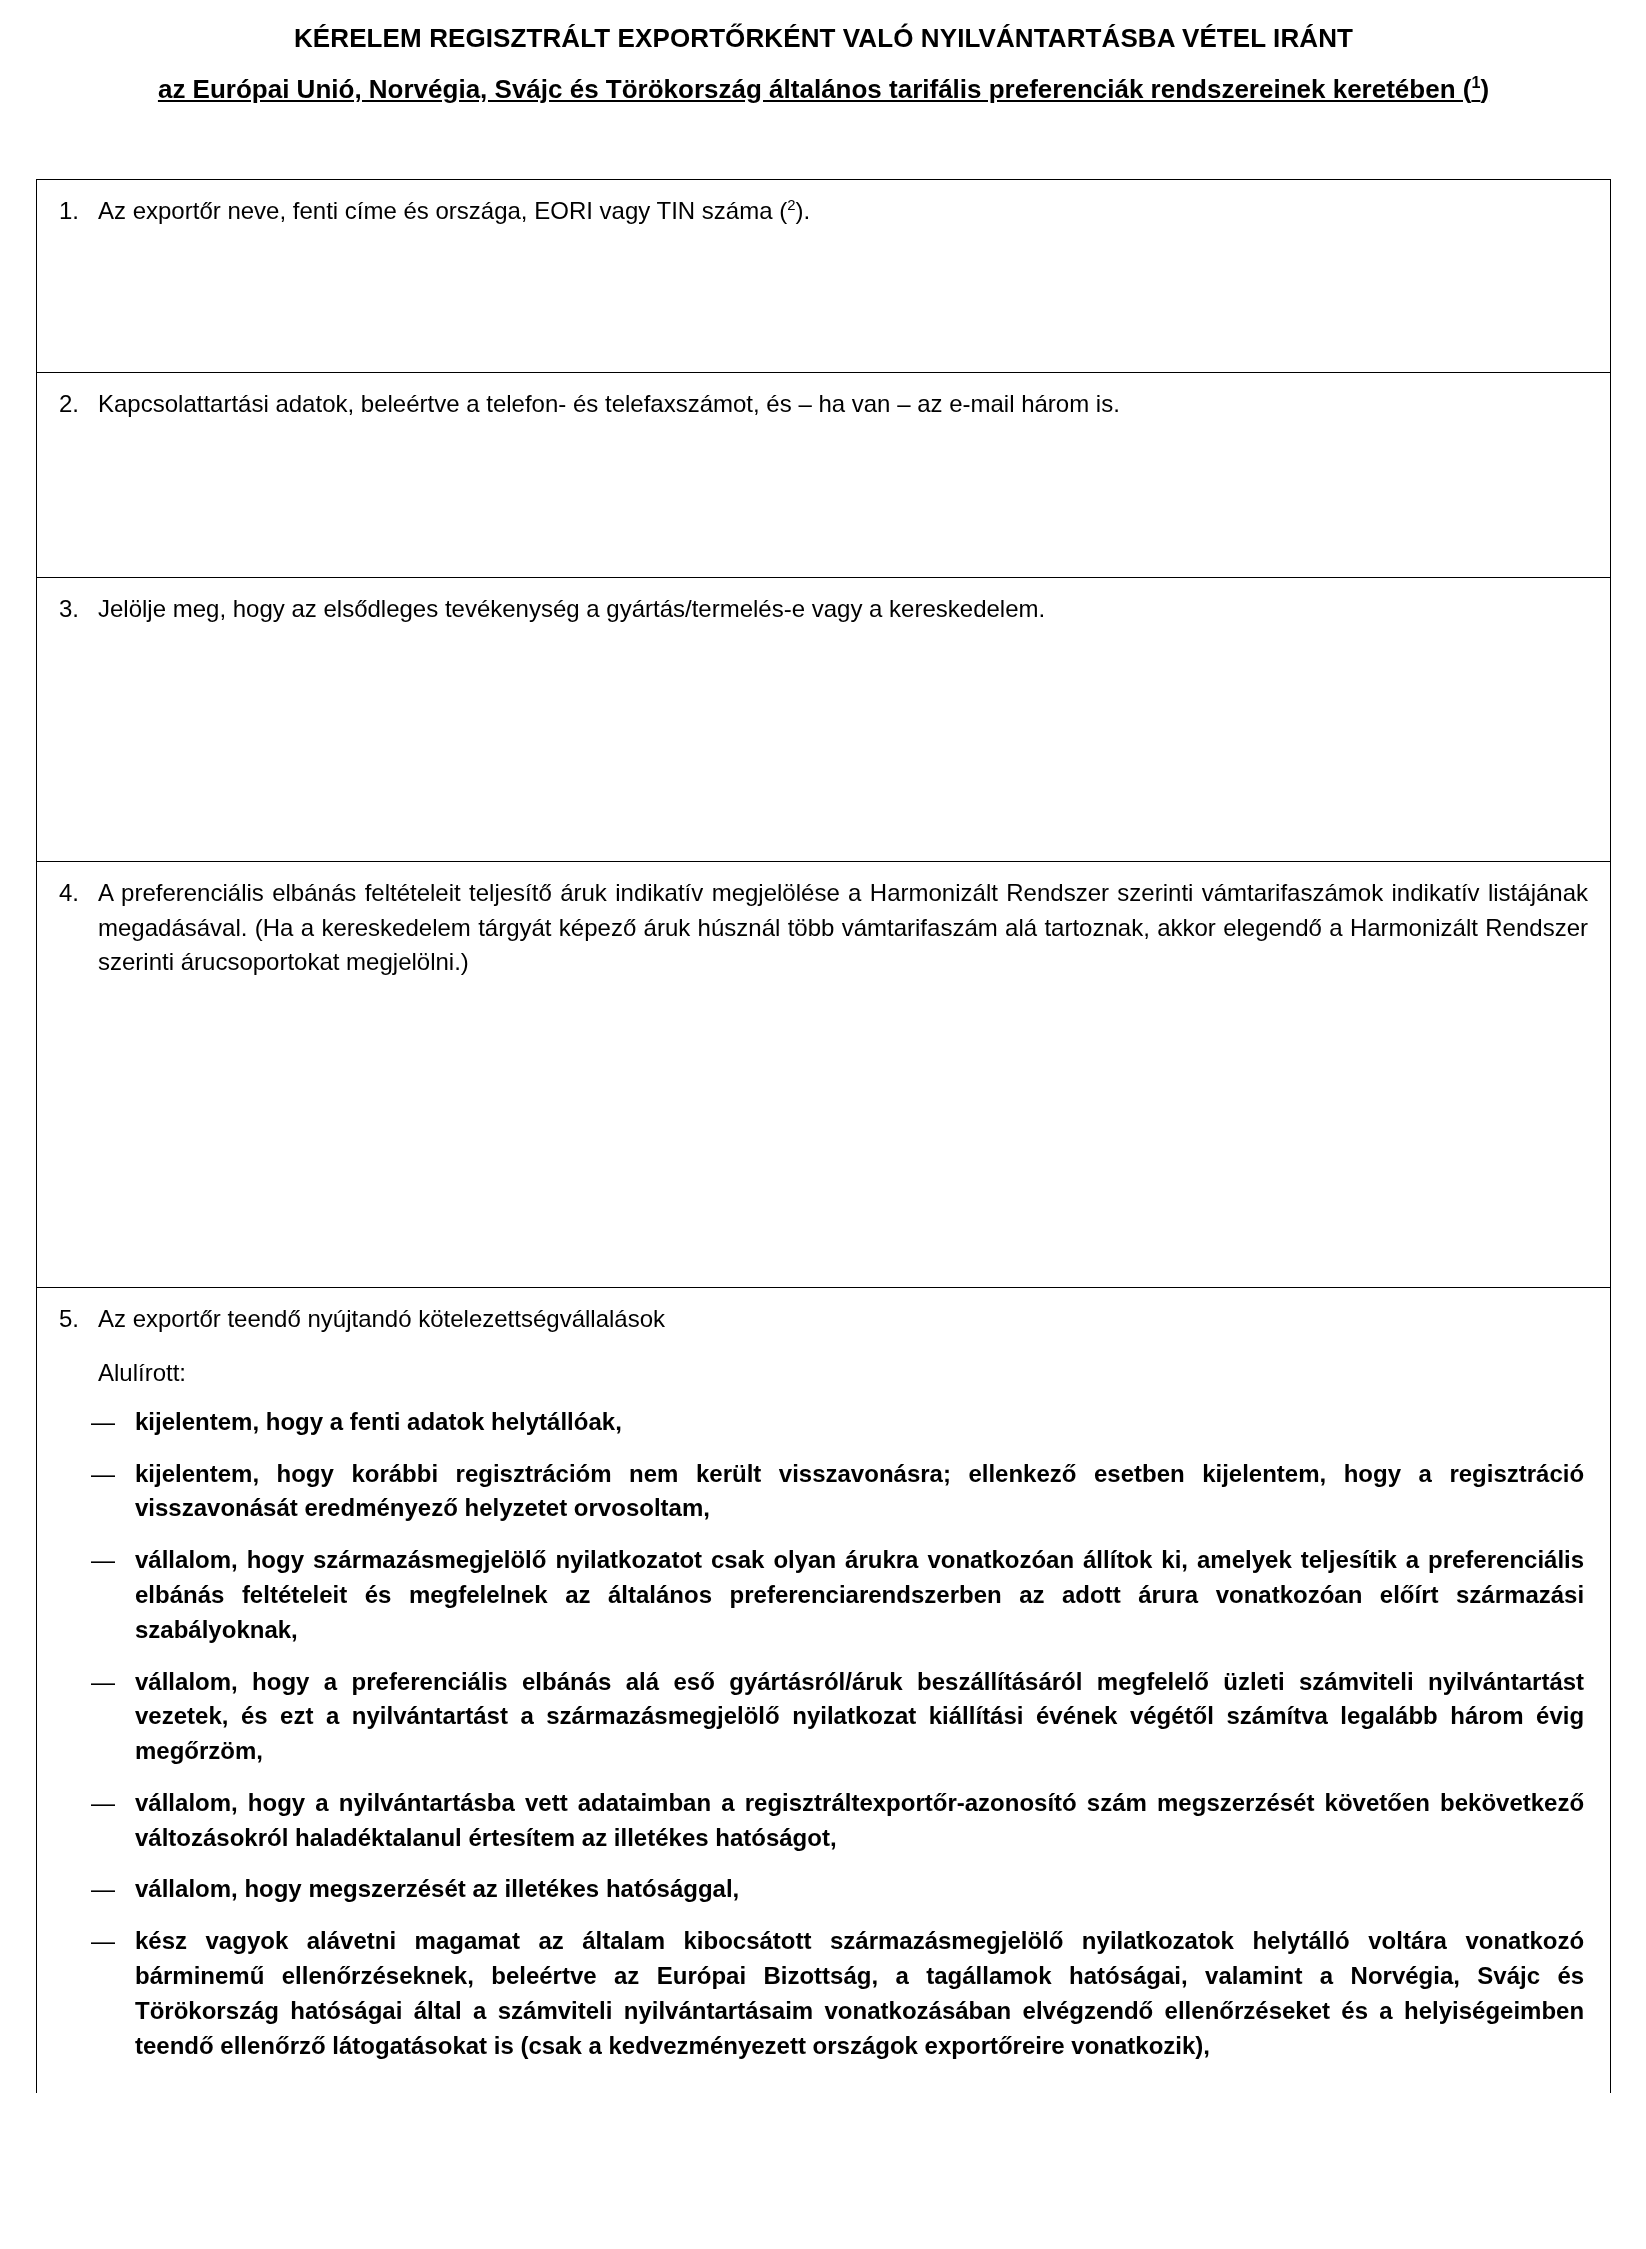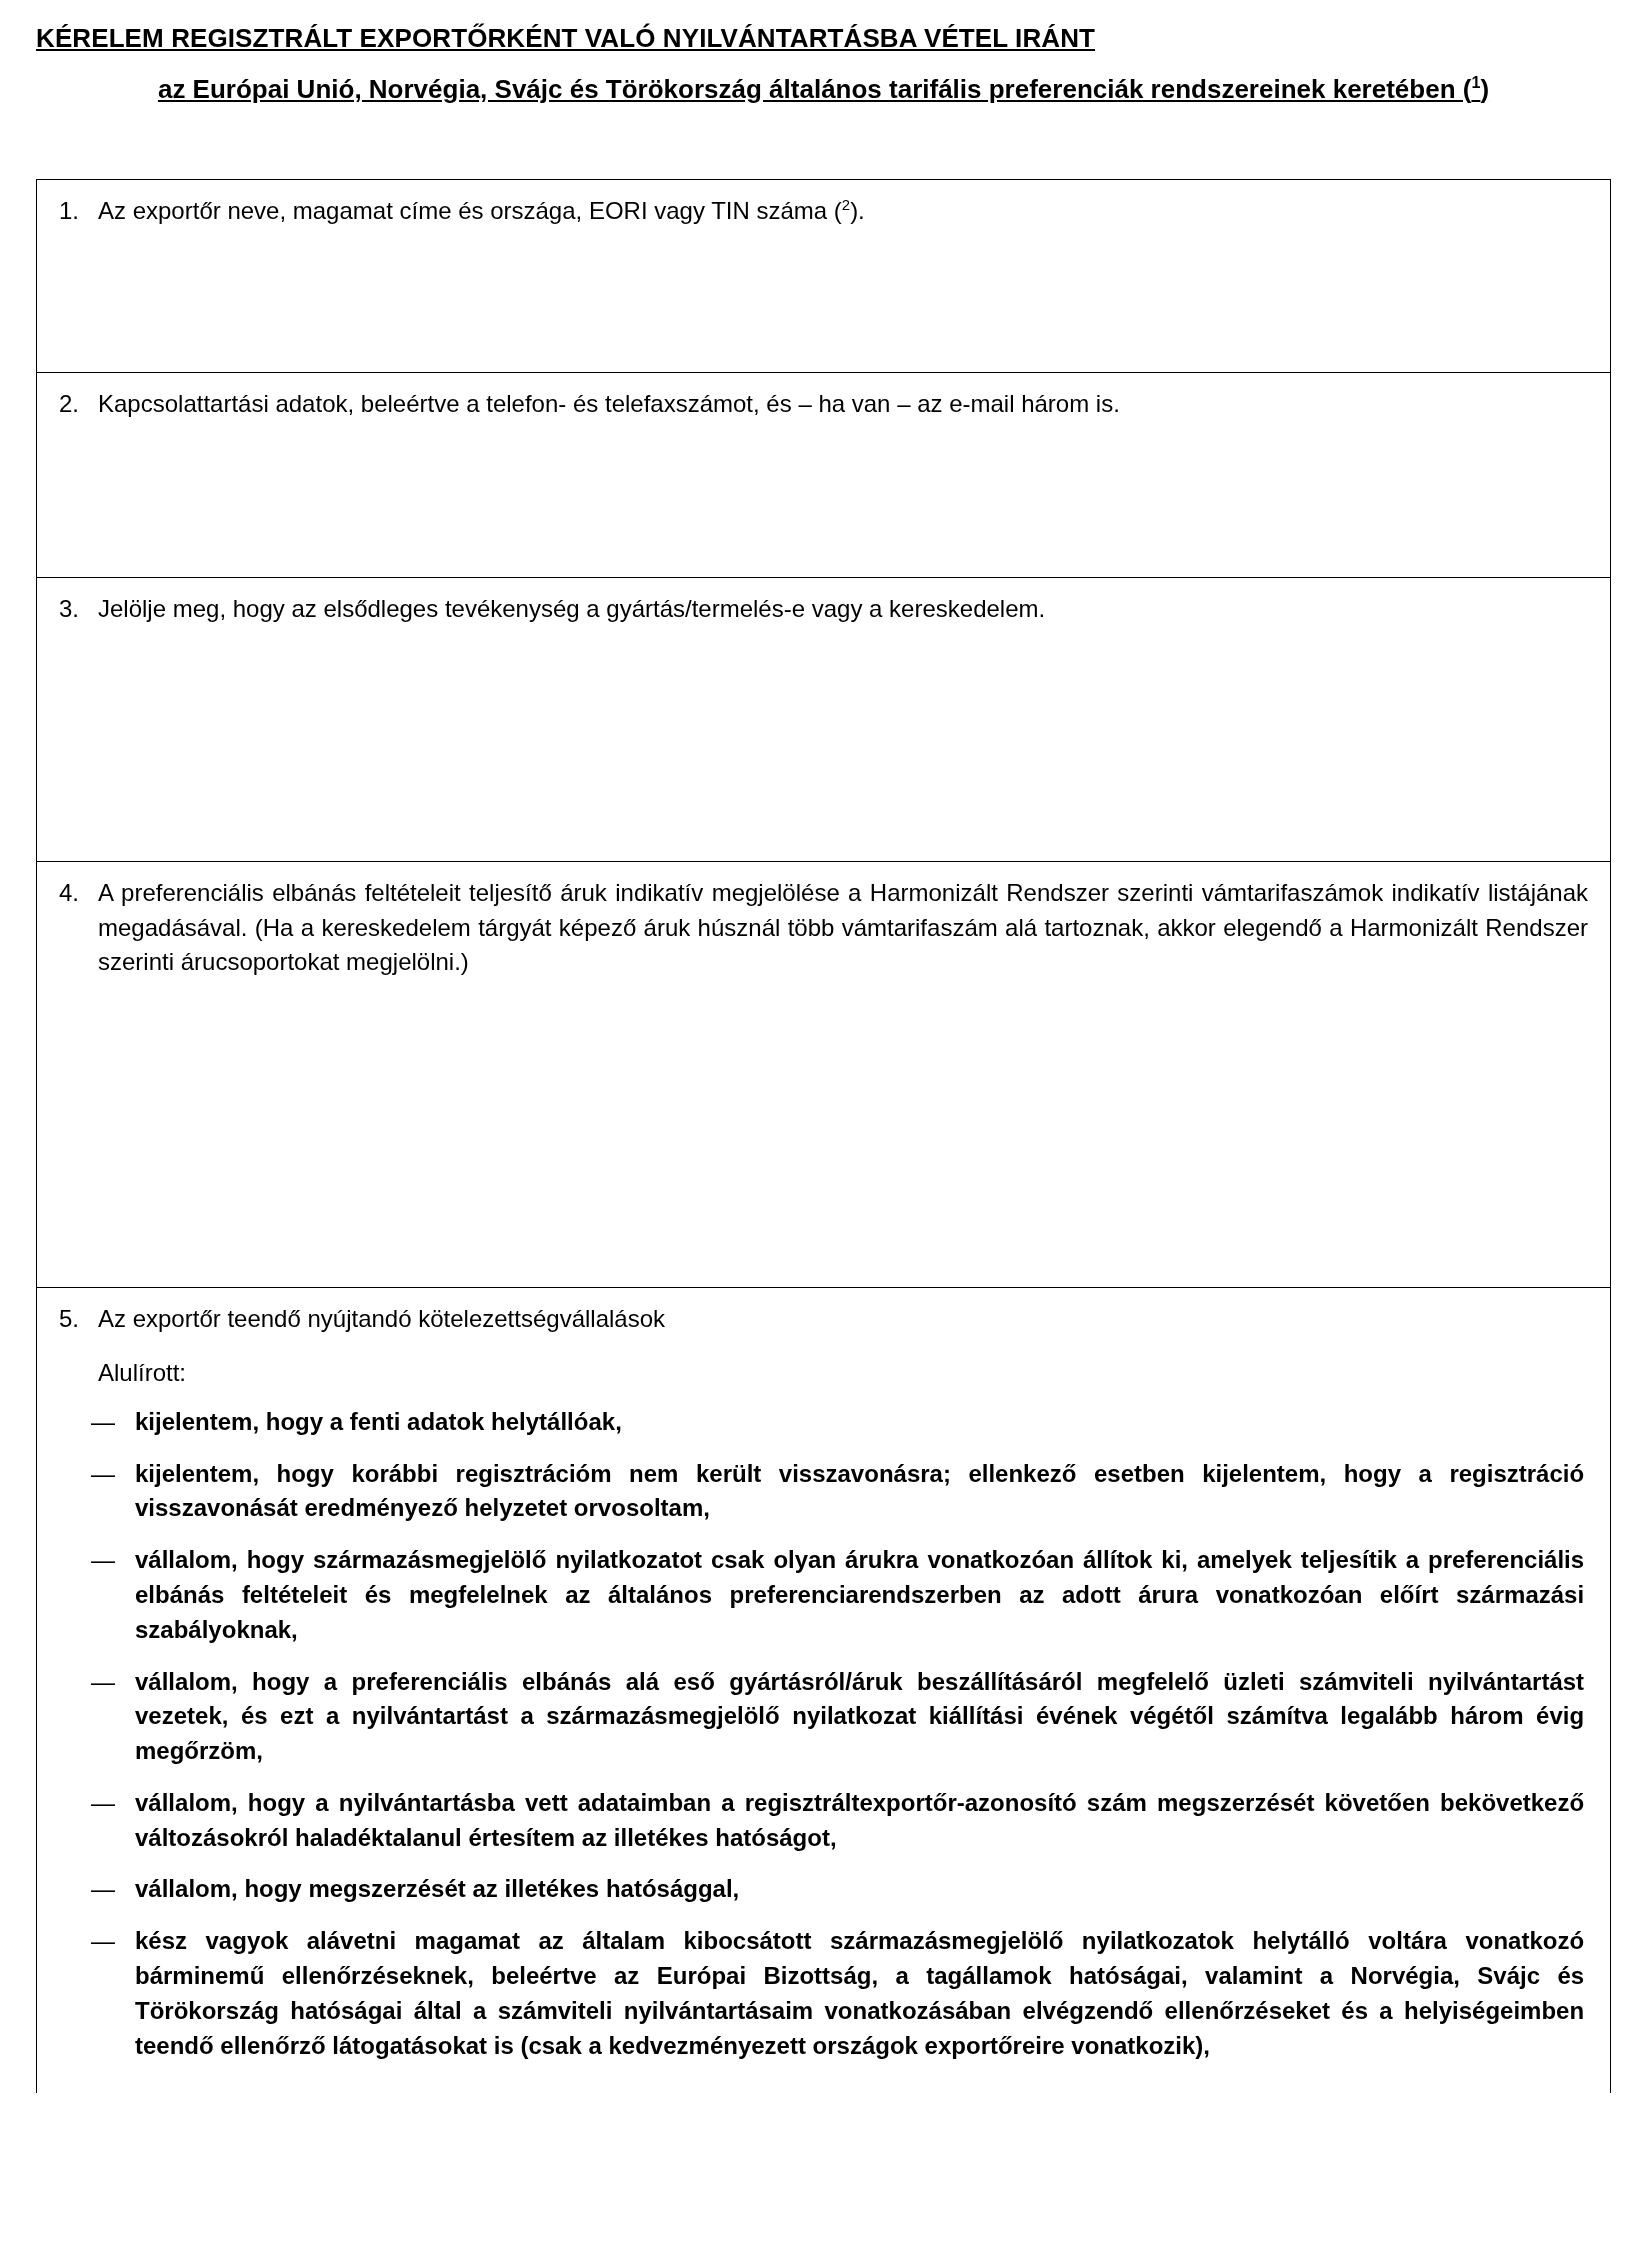--- a/index.html
+++ b/index.html
@@ -11,27 +11,26 @@
     font-family: "Liberation Sans", sans-serif;
     color: #000000;
     width: 1647px;
   }
   .page {
     width: 1647px;
     box-sizing: border-box;
     padding: 15.5px 36px 26px 36px;
   }
   .doc-title {
-    text-align: left;
+    text-align: center;
     font-weight: bold;
     font-size: 26px;
     line-height: 1.32;
     margin: 5.2px 0 0 0;
     letter-spacing: 0.1px;
-    text-decoration: underline;
   }
   .doc-subtitle {
     text-align: center;
     font-weight: bold;
     font-size: 26px;
     line-height: 1.34;
     margin: 17px 0 0 0;
     padding: 0 45px;
     text-decoration: underline;
   }
@@ -113,21 +112,21 @@
 
   <h1 class="doc-title">KÉRELEM REGISZTRÁLT EXPORTŐRKÉNT VALÓ NYILVÁNTARTÁSBA VÉTEL IRÁNT</h1>
 
   <h2 class="doc-subtitle"><span>az Európai Unió, Norvégia, Svájc és Törökország általános tarifális preferenciák rendszereinek keretében (</span><sup>1</sup><span>)</span></h2>
 
   <div class="table-wrap">
 
     <div class="box box-1">
       <div class="item">
         <div class="item-num">1.</div>
-        <div class="item-text nojust"><span>Az exportőr neve, magamat címe és országa, EORI vagy TIN száma (</span><sup>2</sup><span>).</span></div>
+        <div class="item-text nojust"><span>Az exportőr neve, fenti címe és országa, EORI vagy TIN száma (</span><sup>2</sup><span>).</span></div>
       </div>
     </div>
 
     <div class="box box-2">
       <div class="item">
         <div class="item-num">2.</div>
         <div class="item-text nojust">Kapcsolattartási adatok, beleértve a telefon- és telefaxszámot, és – ha van – az e-mail három is.</div>
       </div>
     </div>
 

